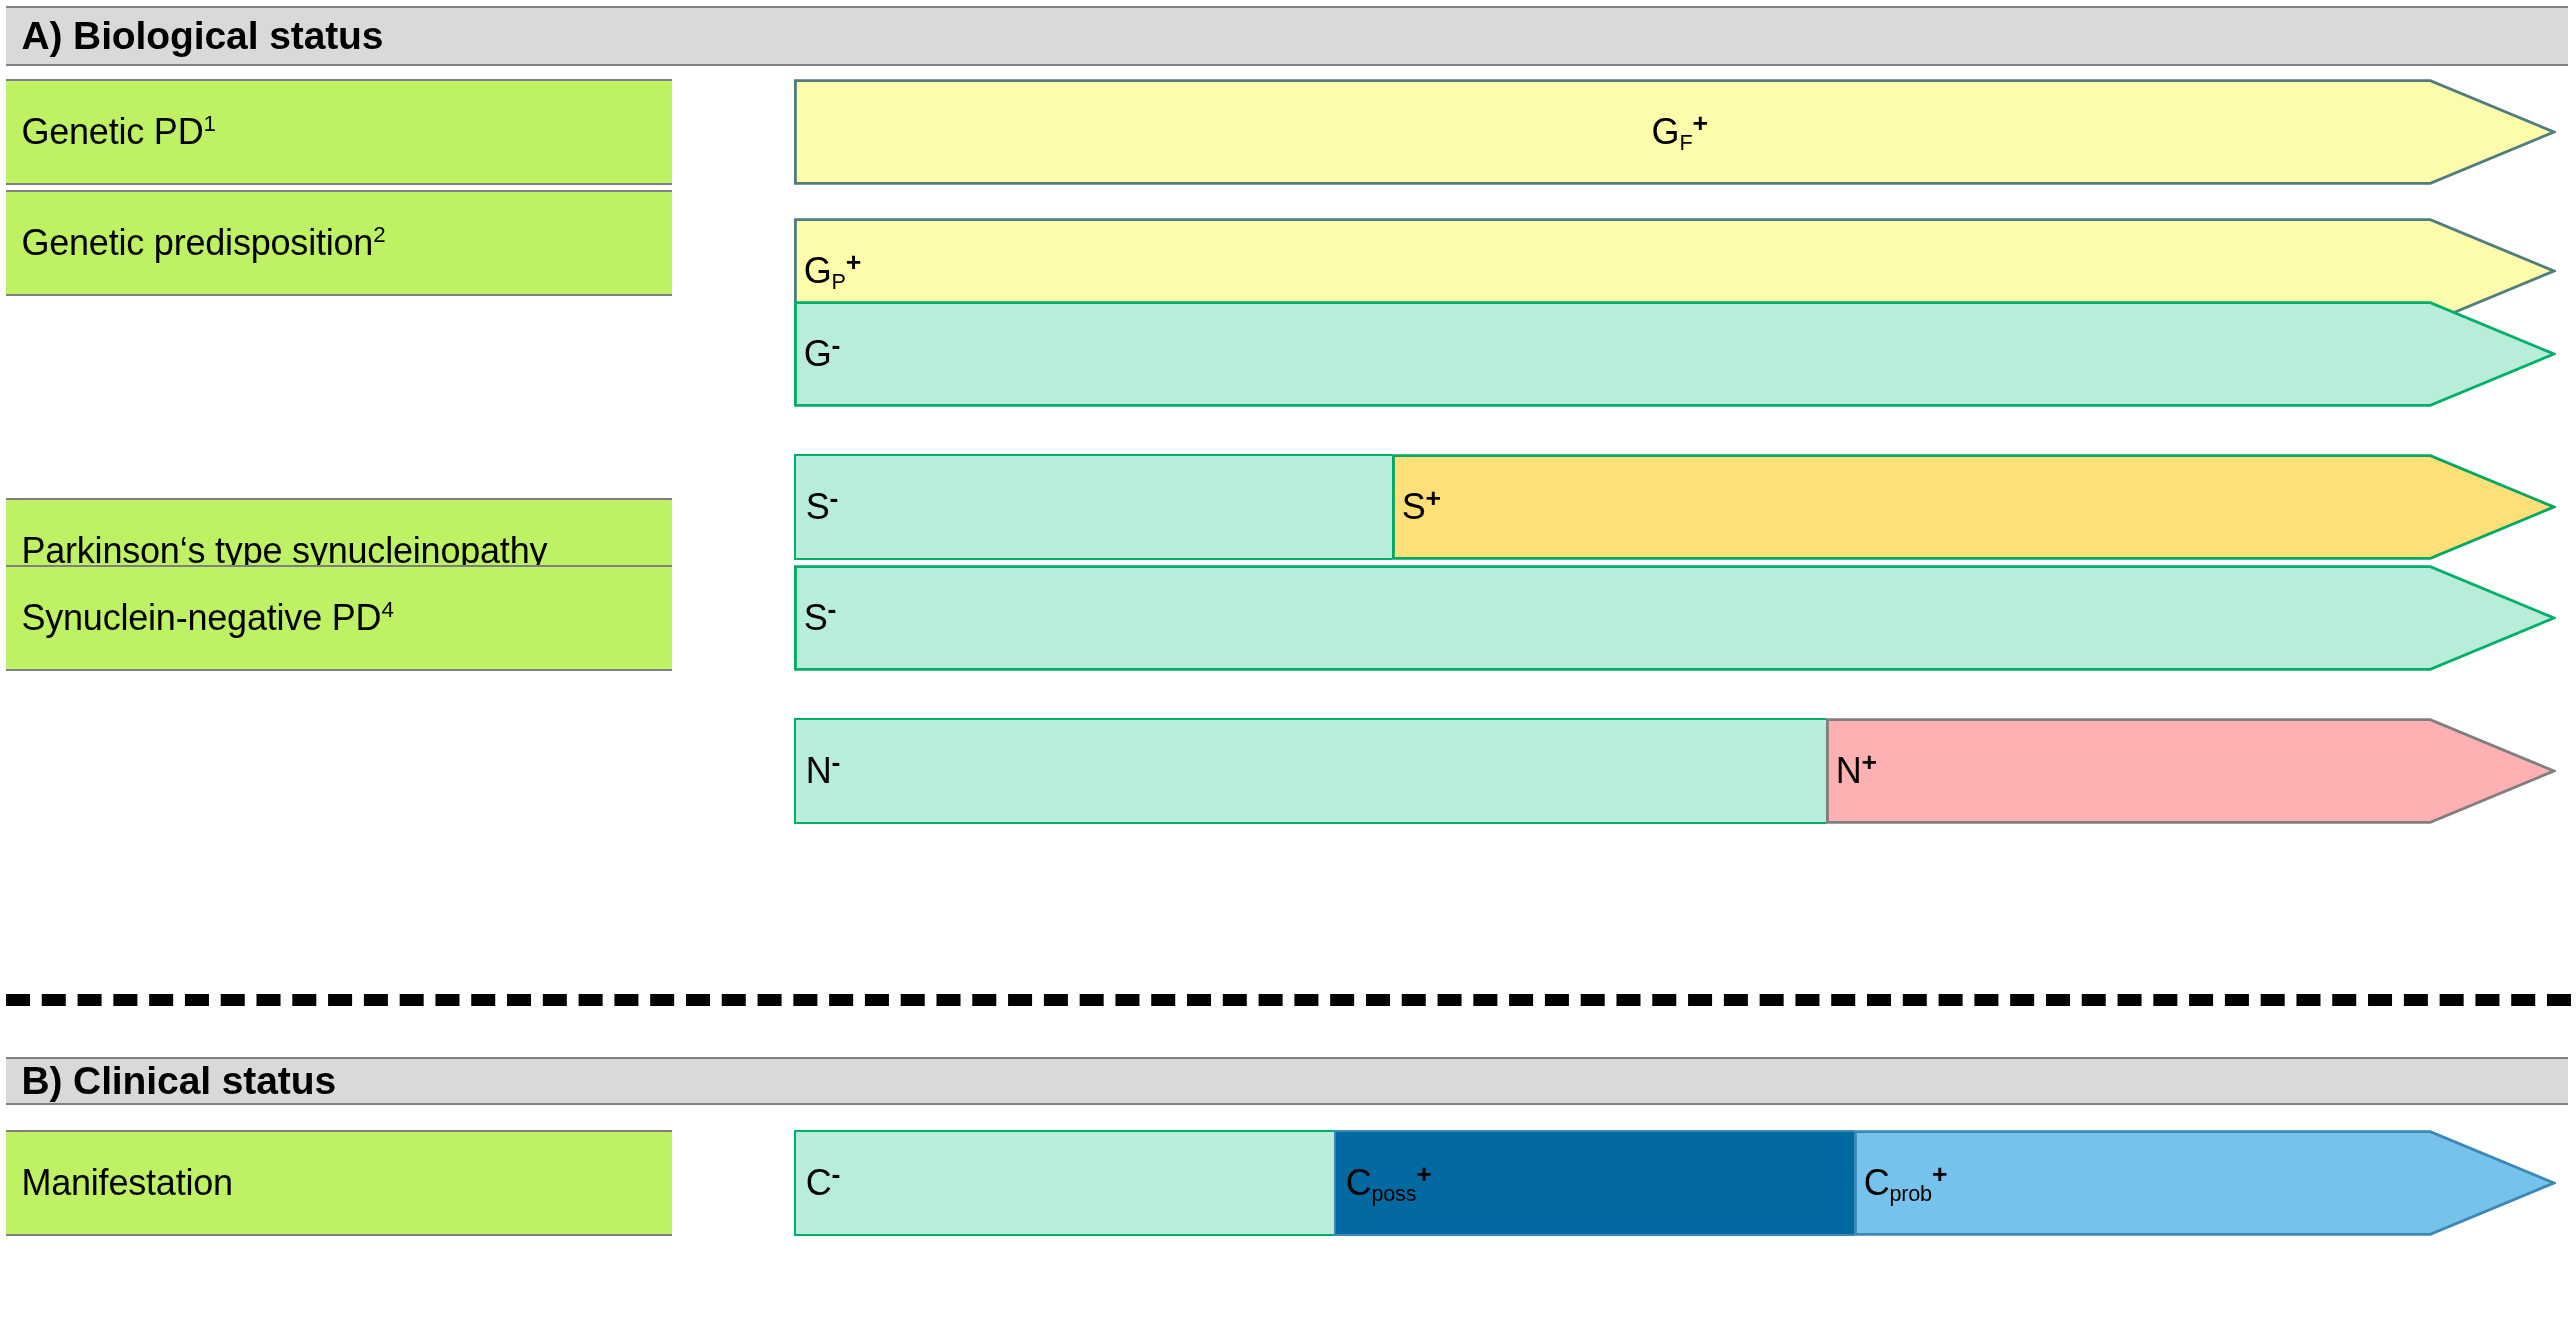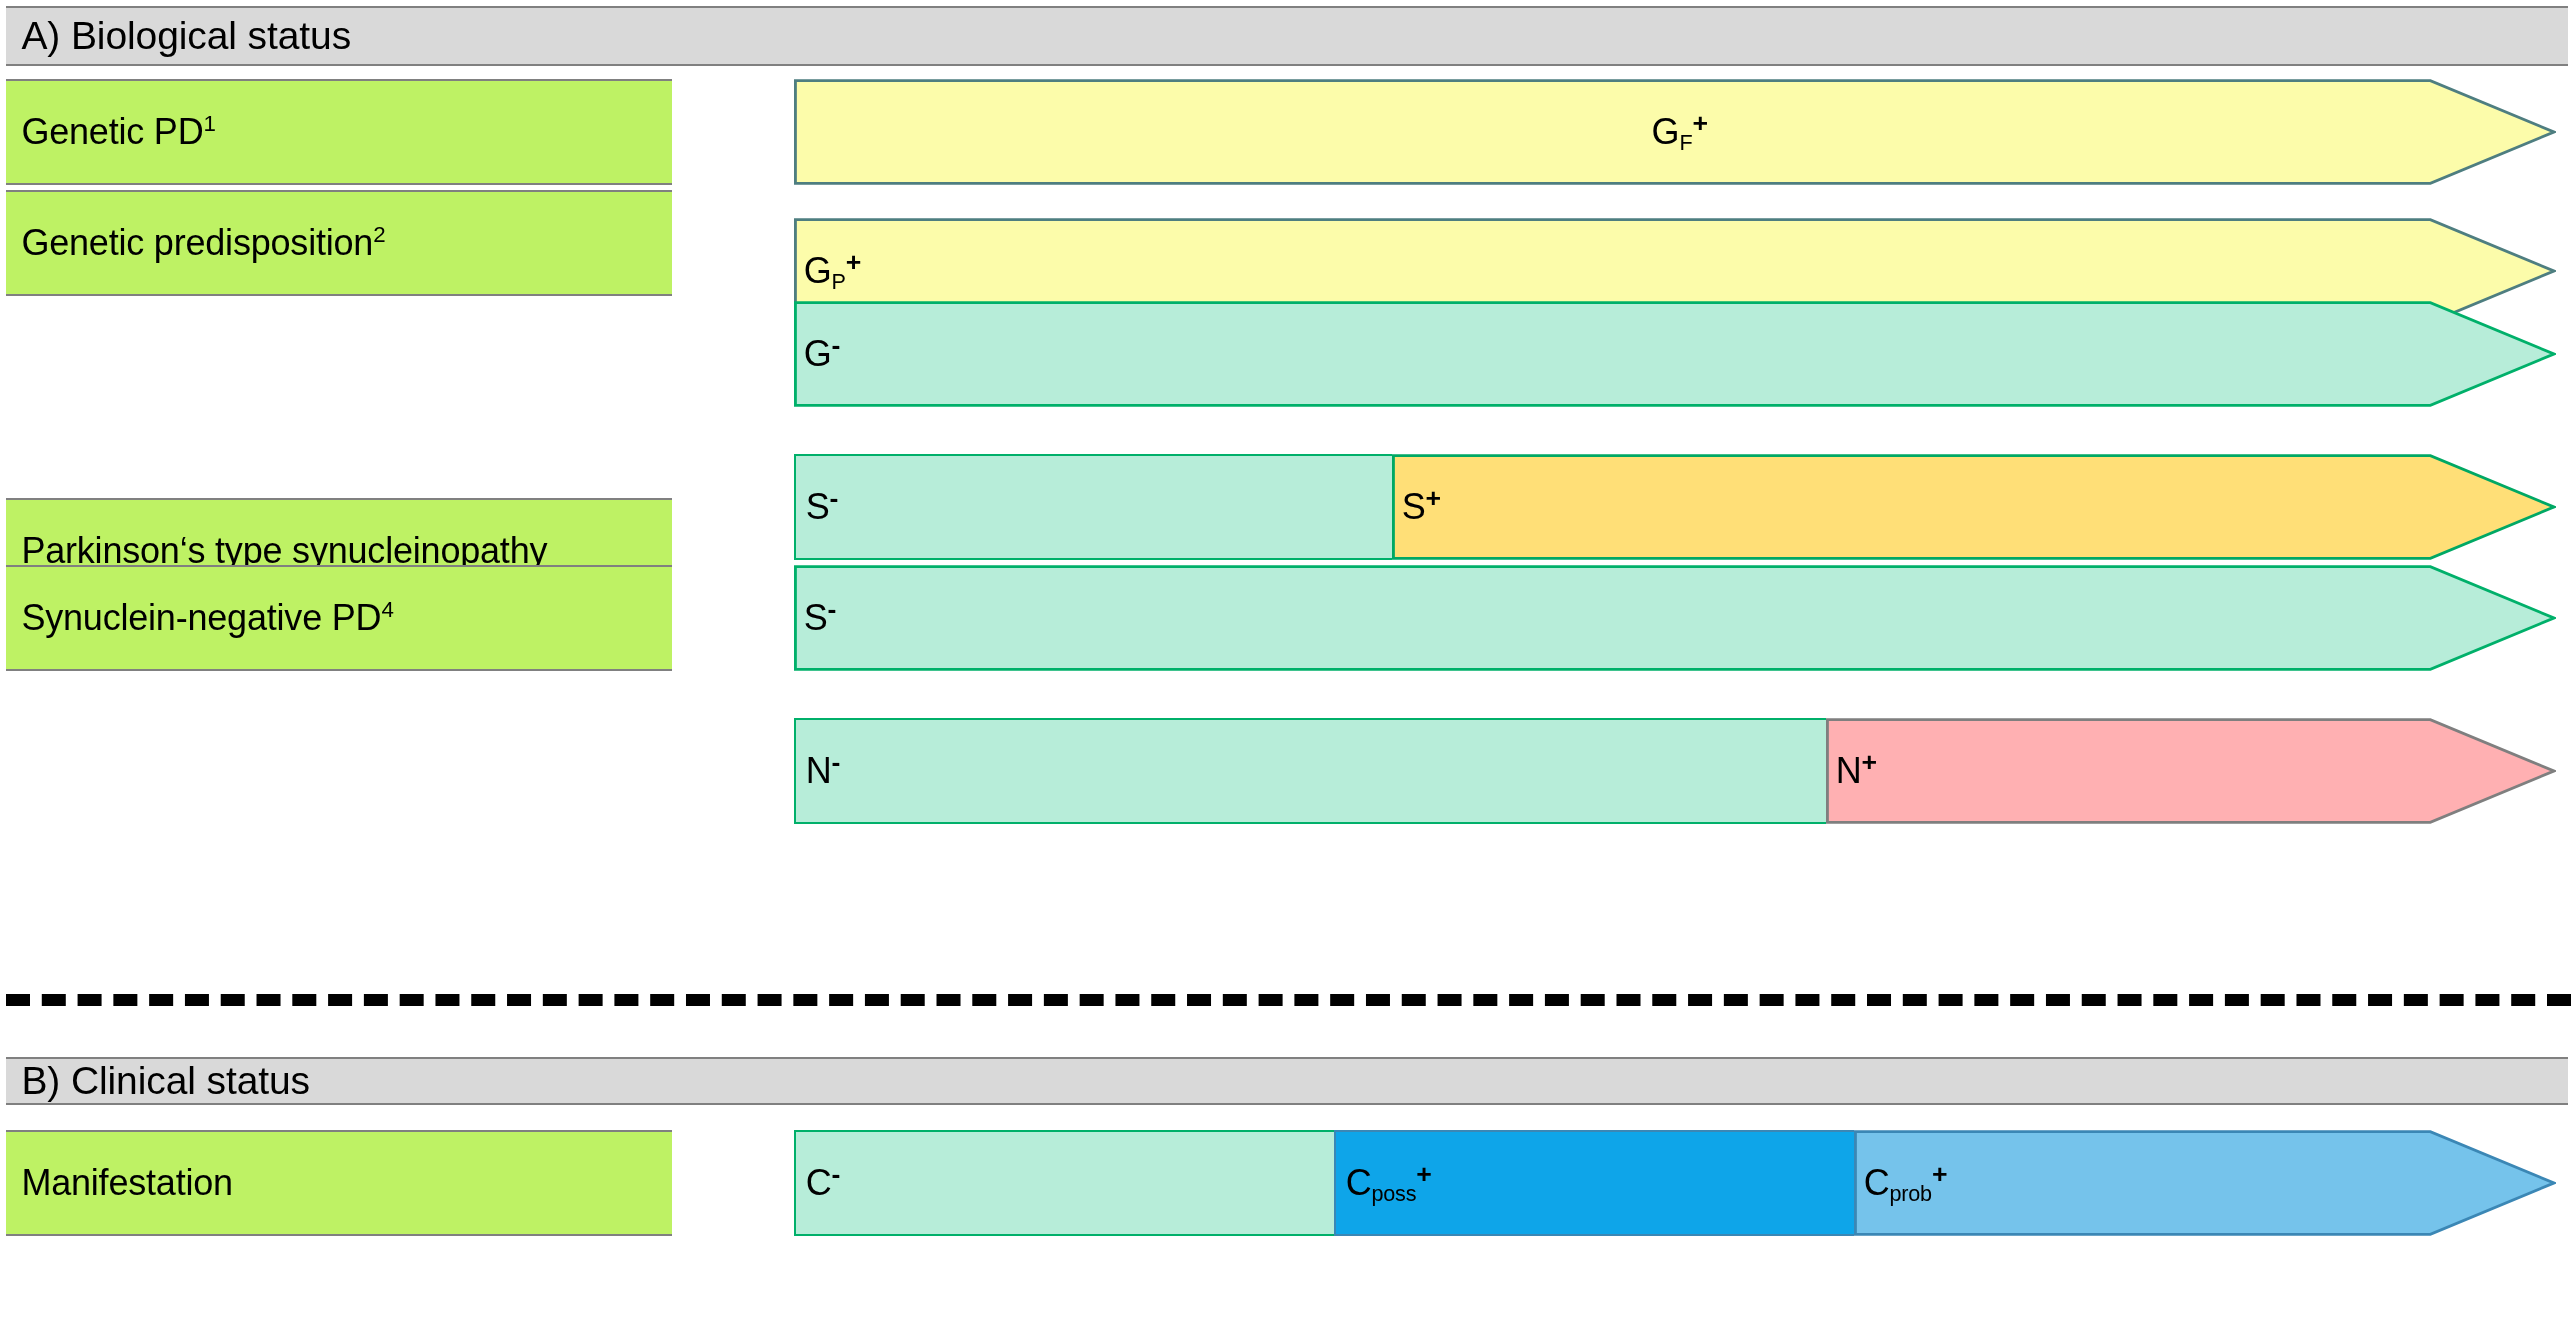--- a/index.html
+++ b/index.html
@@ -30,21 +30,21 @@
     background: #d9d9d9;
     border-top: 2.1px solid #808080;
     border-bottom: 2.1px solid #808080;
     box-sizing: border-box;
     display: flex;
     align-items: center;
     padding-left: 15.7px;
   }
   .section-header .title {
     font-size: 39px;
-    font-weight: normal;
+    font-weight: bold;
     color: #000000;
     letter-spacing: -0.1px;
   }
 
   
   .row {
     position: absolute;
     left: 5.7px;
     width: 2565px;
   }
@@ -234,21 +234,21 @@
 
   <div id="rowsB-host">
       <div class="row" style="top: 1130px; height: 106px;">
         <div class="row-label" style="height: 106px;">
           <span class="lbl">Manifestation</span>
         </div>
         <div class="arrow-band" style="width: 1762px; height: 106px;">
           <div class="seg rect" style="left: 0px; width: 540px; height: 106px; background: rgb(183, 237, 217); border-color: rgb(0, 176, 106); border-right-width: 0px;">
             <span class="seg-label"><span>C</span><sup>-</sup></span>
           </div>
-          <div class="seg rect" style="left: 540px; width: 520px; height: 106px; background: #0ea5e9; border-color: rgb(59, 135, 181); border-right-width: 0px;">
+          <div class="seg rect" style="left: 540px; width: 520px; height: 106px; background: #0369a1; border-color: rgb(59, 135, 181); border-right-width: 0px;">
             <span class="seg-label"><span>C</span><sub>poss</sub><sup>+</sup></span>
           </div>
           <div class="seg head" style="left: 1060px; width: 702px; height: 106px;">
             <svg width="702" height="106" viewBox="0 0 983 148">
               <polygon points="2,2 807,2 980,74 807,146 2,146" fill="#75c3eb" stroke="#3b87b5" stroke-width="4" stroke-linejoin="miter"></polygon>
             </svg>
             <span class="seg-label"><span>C</span><sub>prob</sub><sup>+</sup></span>
           </div>
         </div>
       </div>

